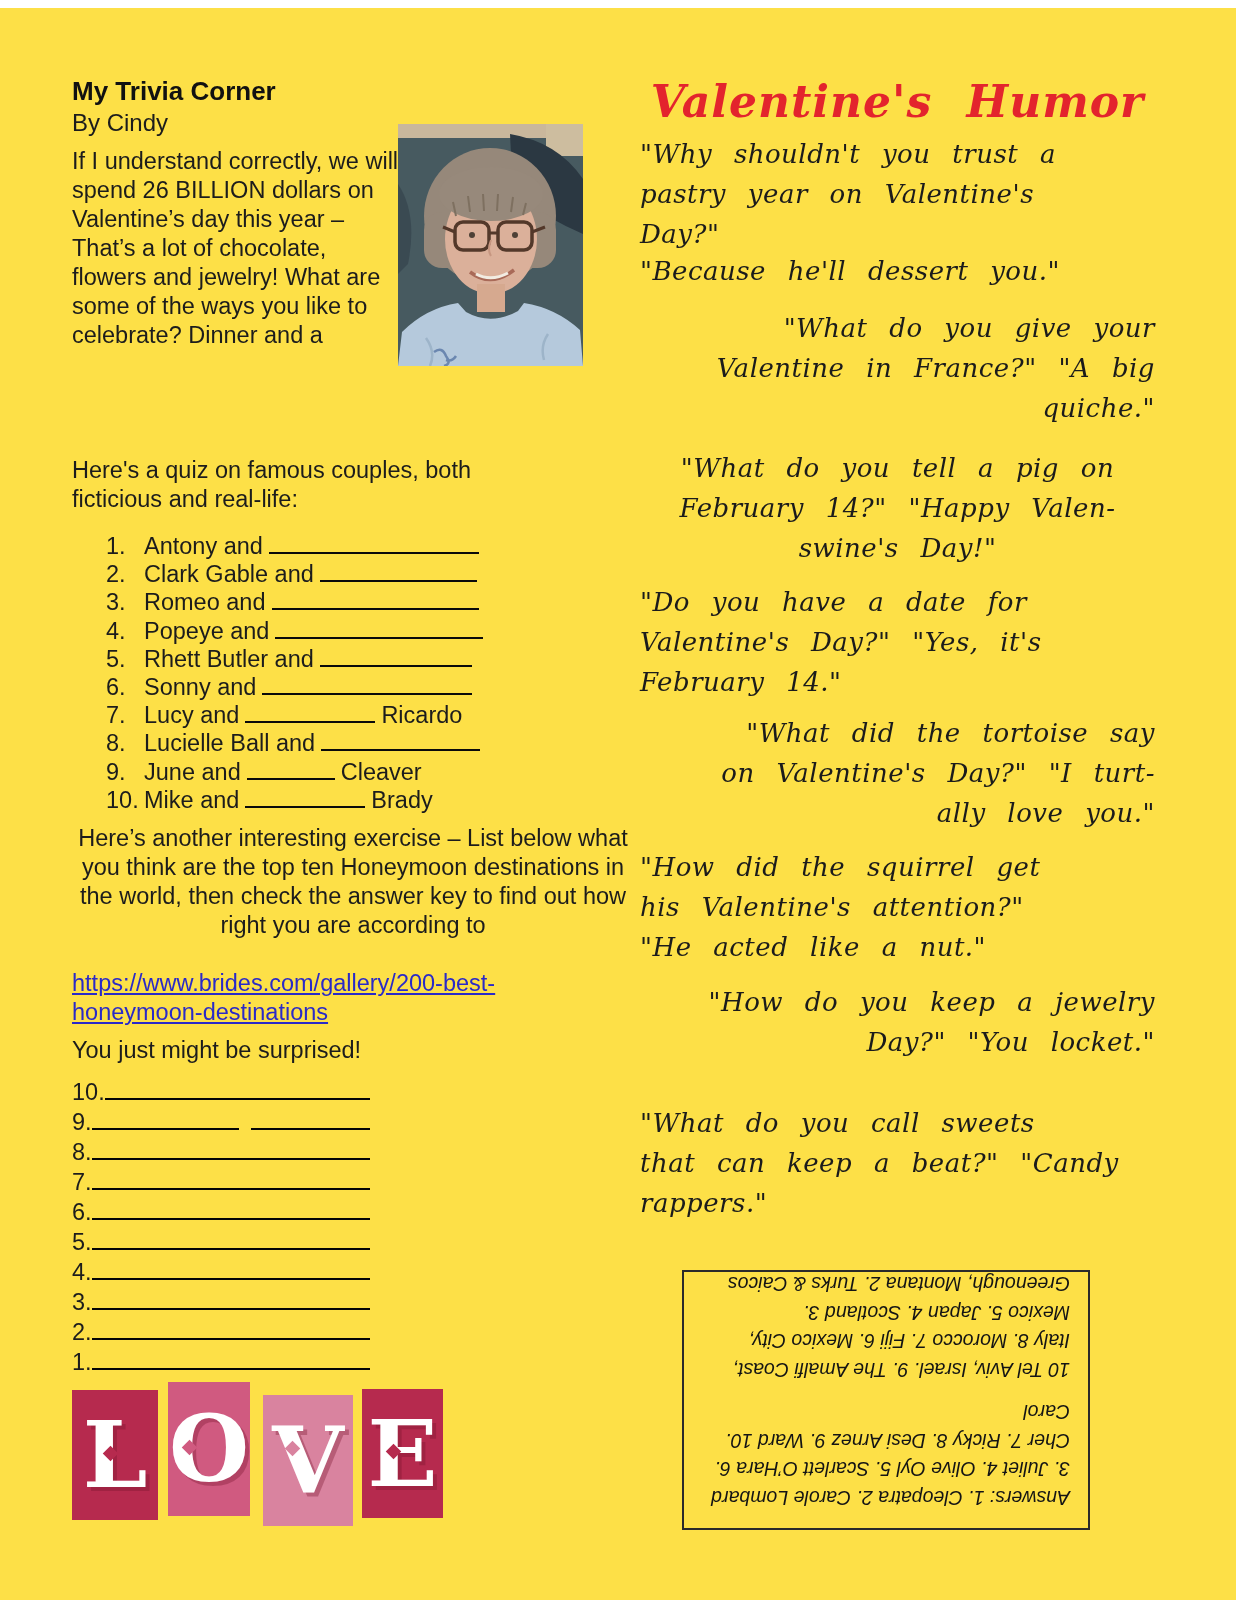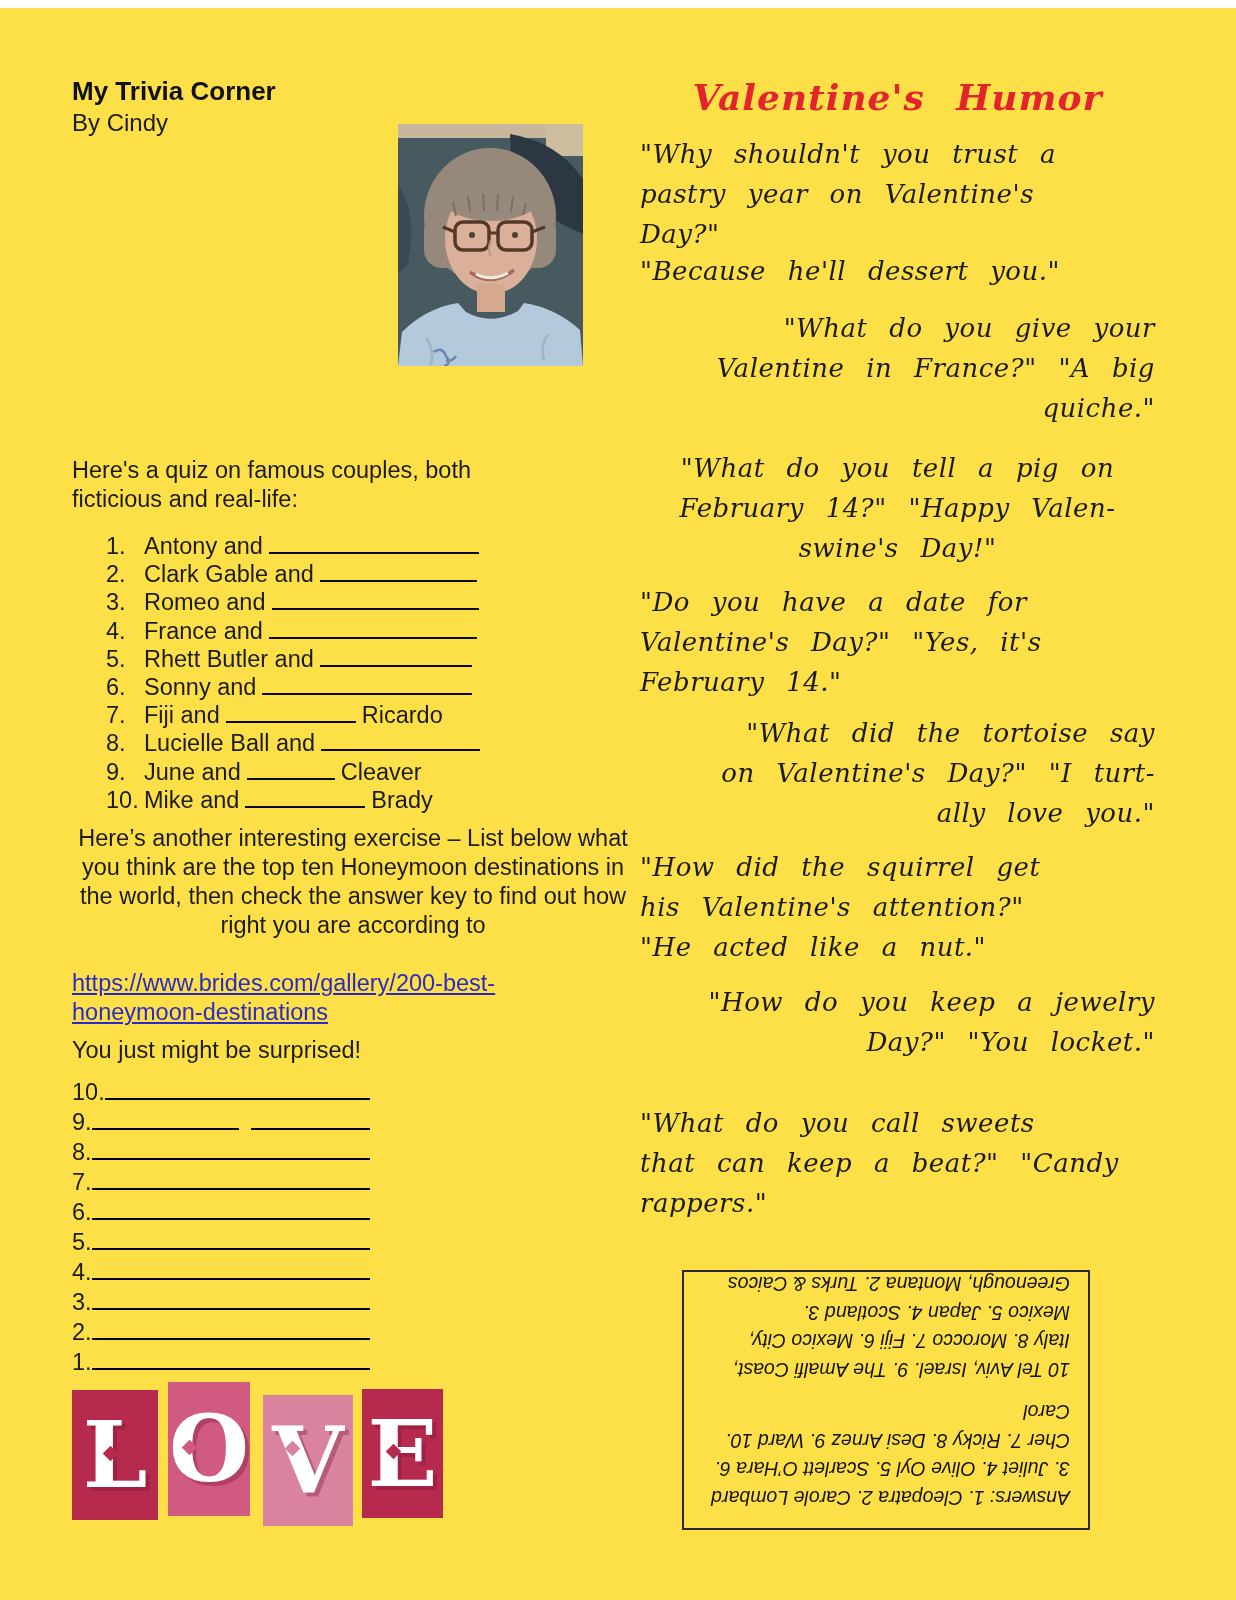--- a/index.html
+++ b/index.html
@@ -28,21 +28,21 @@
 
   
   .love-block{position:absolute;display:flex;align-items:center;justify-content:center;}
   .love-letter{font-family:"DejaVu Serif",serif;font-weight:bold;font-size:92px;color:#ffffff;
                text-shadow:4px 4px 0 rgba(120,20,45,0.35);line-height:1;}
   .dia{position:absolute;width:11px;height:11px;transform:rotate(45deg);background:inherit;}
 
   
   .rcol{left:640px;top:0;width:515px;height:1600px;}
   .r-title{position:absolute;left:0;right:0;top:68px;text-align:center;color:var(--accent-red);
-           font-family:"DejaVu Serif",serif;font-style:italic;font-weight:bold;font-size:36px;
+           font-family:"DejaVu Serif",serif;font-style:italic;font-weight:bold;font-size:44px;
            word-spacing:18px;letter-spacing:1px;}
   .joke{position:absolute;left:0;right:0;font-family:"DejaVu Serif",serif;font-style:italic;
         font-size:26px;line-height:40px;word-spacing:13px;letter-spacing:0.5px;color:#1b1b1b;}
   .al{text-align:left;} .ar{text-align:right;} .ac{text-align:center;}
 
   
   .answer-box{left:682px;top:1262px;width:408px;height:260px;border:2px solid #2a2a2a;
               transform:rotate(180deg);box-sizing:border-box;padding:16px 18px;
               font-style:italic;font-size:19.5px;line-height:28.5px;color:#141414;}
   .answer-box p{margin:0 0 14px 0;}
@@ -51,20 +51,21 @@
   .photo{left:398px;top:116px;width:185px;height:242px;}
 </style>
 </head>
 <body>
 
 <div class="page">
 
   <div class="abs lcol-title">My Trivia Corner</div>
   <div class="abs lcol-byline">By Cindy</div>
 
+  <div class="abs intro1">If I understand correctly, we will spend 26 BILLION dollars on Valentine’s day this year – That’s a lot of chocolate, flowers and jewelry!  What are some of the ways you like to celebrate? Dinner and a</div>
 
   <div class="abs photo">
     <svg width="185" height="242" viewBox="0 0 185 242">
       <rect x="0" y="0" width="185" height="242" fill="#475a60"></rect>
       <rect x="0" y="0" width="185" height="14" fill="#c9b79c"></rect>
       <rect x="148" y="0" width="37" height="32" fill="#cdbd9f"></rect>
       <path d="M112,10 Q160,18 185,55 L185,110 Q150,95 115,70 Z" fill="#2b3842"></path>
       <path d="M0,60 Q20,90 10,140 L0,150 Z" fill="#3a4a52"></path>
       <ellipse cx="92" cy="92" rx="66" ry="68" fill="#96887a"></ellipse>
       <rect x="26" y="88" width="132" height="56" rx="18" fill="#96887a"></rect>
@@ -104,39 +105,39 @@
         <span></span>
       </div>
     <div class="qrow">
         <span class="qnum">3.</span>
         <span>Romeo and</span>
         <span class="blank" style="width:207px"></span>
         <span></span>
       </div>
     <div class="qrow">
         <span class="qnum">4.</span>
-        <span>France and</span>
+        <span>Popeye and</span>
         <span class="blank" style="width:208px"></span>
         <span></span>
       </div>
     <div class="qrow">
         <span class="qnum">5.</span>
         <span>Rhett Butler and</span>
         <span class="blank" style="width:152px"></span>
         <span></span>
       </div>
     <div class="qrow">
         <span class="qnum">6.</span>
         <span>Sonny and</span>
         <span class="blank" style="width:210px"></span>
         <span></span>
       </div>
     <div class="qrow">
         <span class="qnum">7.</span>
-        <span>Fiji and</span>
+        <span>Lucy and</span>
         <span class="blank" style="width:130px"></span>
         <span>Ricardo</span>
       </div>
     <div class="qrow">
         <span class="qnum">8.</span>
         <span>Lucielle Ball and</span>
         <span class="blank" style="width:159px"></span>
         <span></span>
       </div>
     <div class="qrow">

